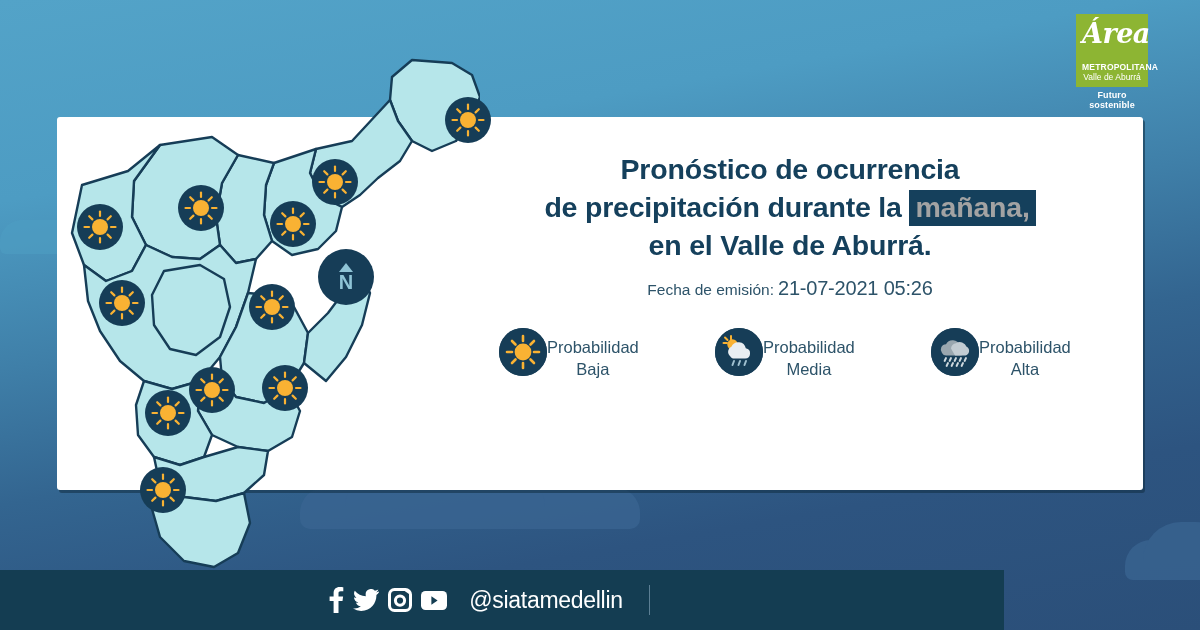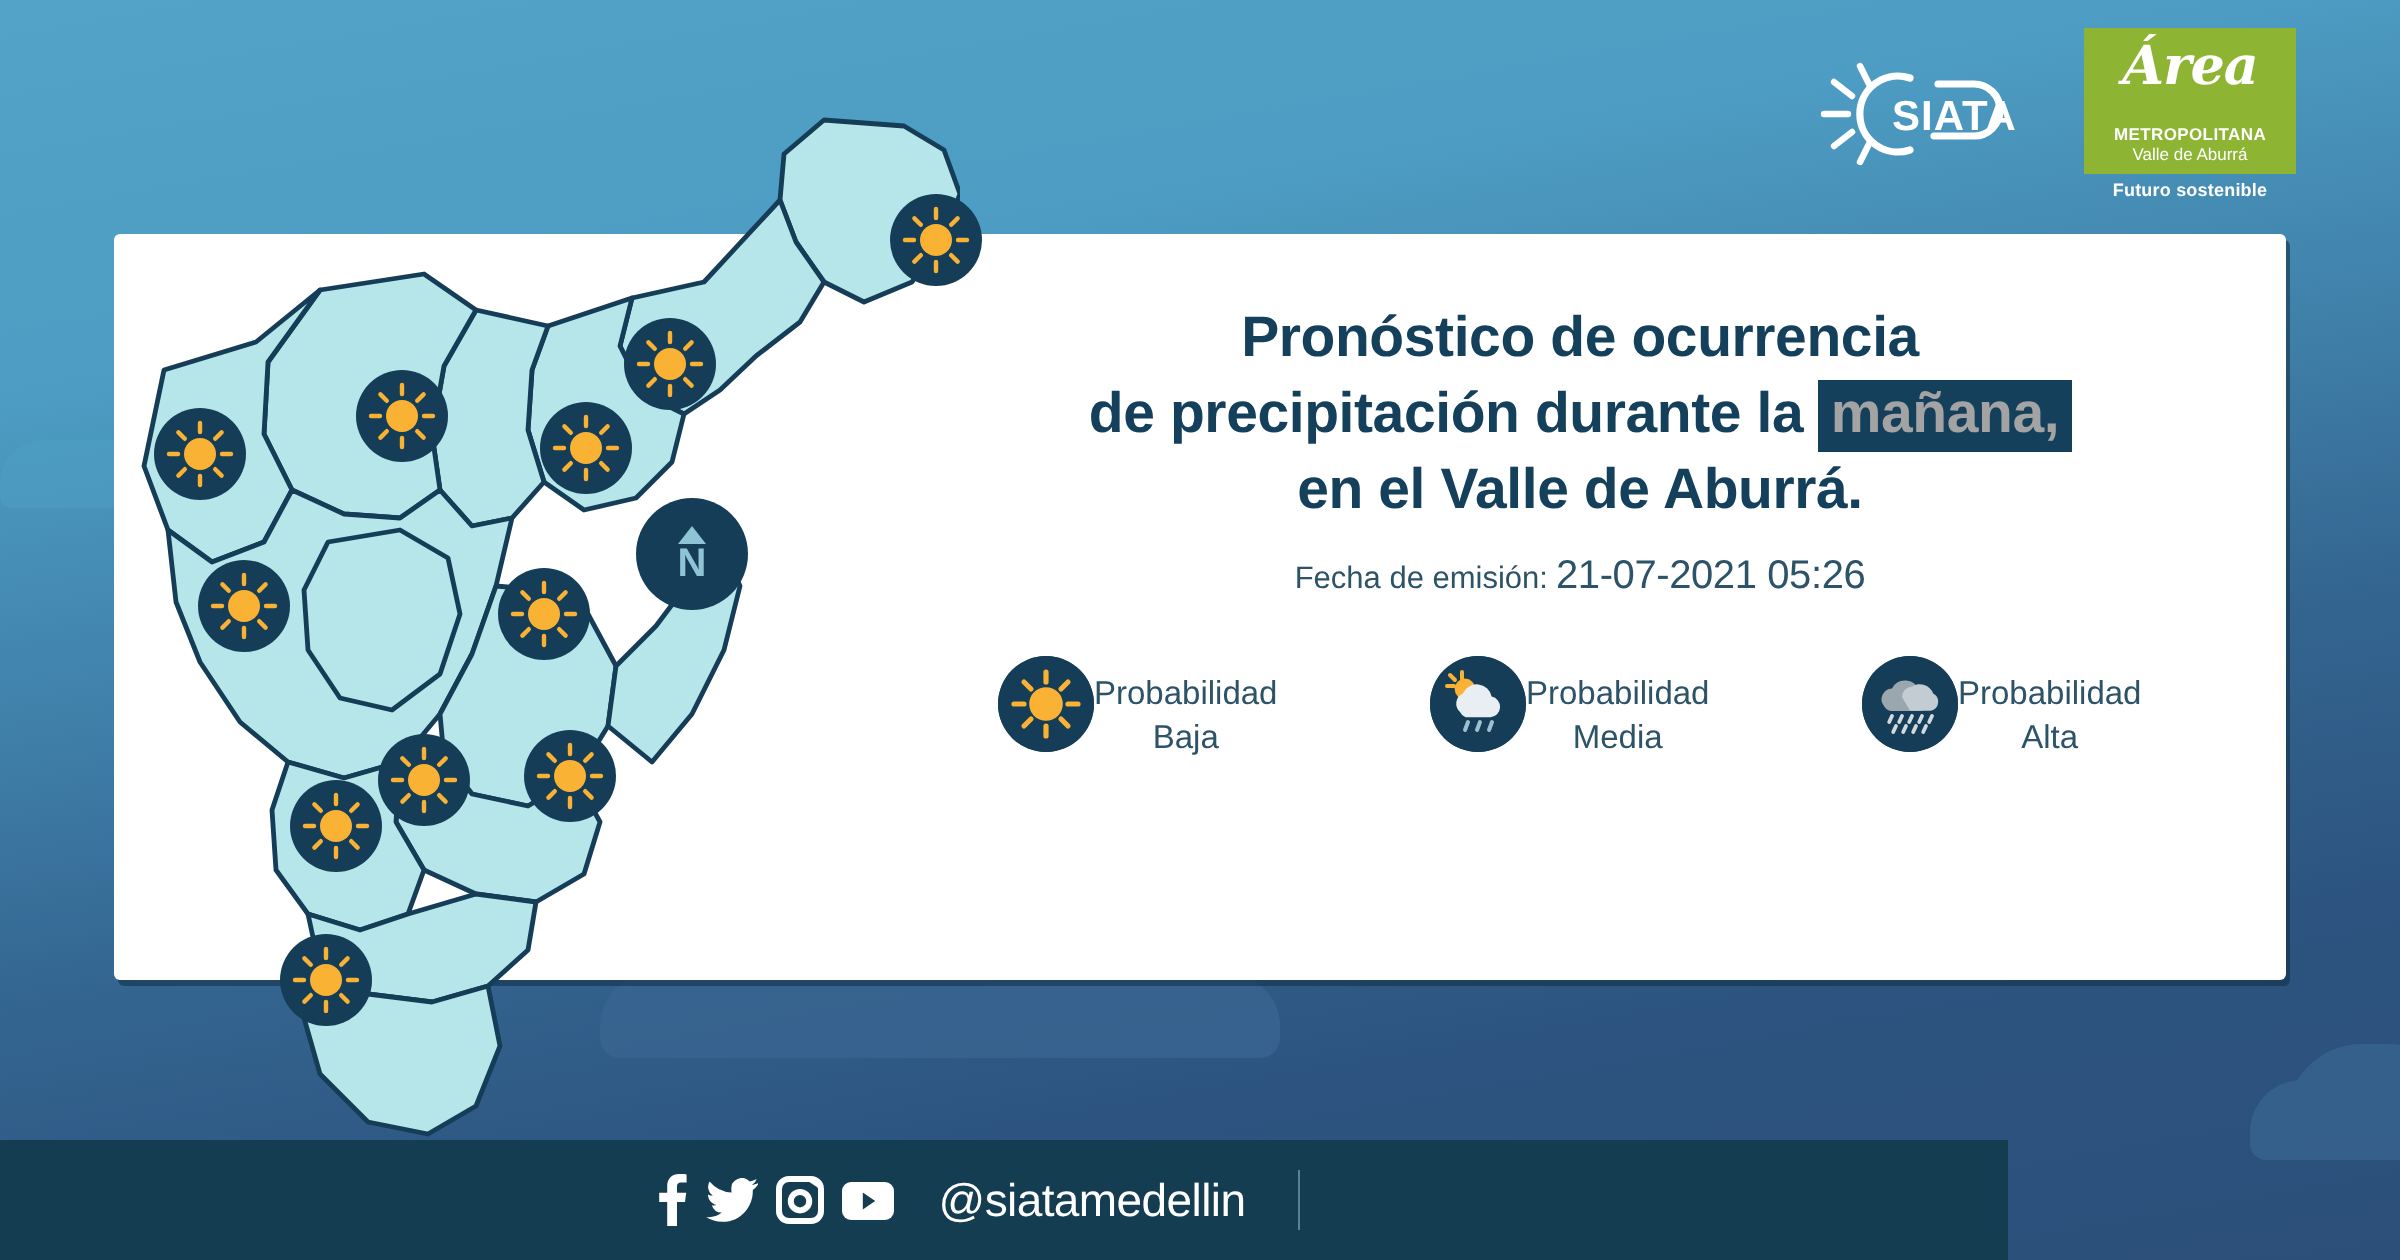--- a/index.html
+++ b/index.html
@@ -39,21 +39,21 @@
   }
   #bg-cloud-small {
     position:absolute; left:0px; top:220px; width:120px; height:34px;
     background:#4f9ec3; border-radius:22px 22px 6px 6px; opacity:.55;
   }
 
   
   #logo-bar { position:absolute; right:52px; top:14px; display:flex; align-items:flex-start; gap:14px; z-index:30;}
   #siata-logo { width:120px; height:62px; margin-top:12px; }
   #area-logo {
-    width:106px; text-align:center;
+    width:72px; text-align:center;
   }
   #area-green {
     background:#8DB533; padding:6px 6px 5px 6px; color:#fff;
   }
   #area-script { font-family:"DejaVu Serif", serif; font-style:italic; font-weight:bold;
      font-size:27px; line-height:28px; letter-spacing:-.5px; }
   #area-l1 { font-size:8.5px; font-weight:bold; letter-spacing:.2px; line-height:10px; margin-top:14px;}
   #area-l2 { font-size:8.5px; line-height:10px; }
   #area-tag { color:#fff; font-size:9px; font-weight:bold; margin-top:3px; letter-spacing:.1px;}
 
@@ -107,34 +107,20 @@
 </head>
 <body>
 
 <div id="bg-sky"></div>
 <div id="bg-cloud-small"></div>
 <div id="bg-cloud-left"></div>
 <div id="bg-cloud-right"></div>
 
 <div id="logo-bar">
 
-  <div id="siata-logo">
-    <svg viewBox="0 0 120 62" width="120" height="62">
-      <g stroke="#ffffff" stroke-width="3.2" fill="none" stroke-linecap="round">
-        <line x1="4" y1="31" x2="16" y2="31"></line>
-        <line x1="9" y1="15" x2="18" y2="22"></line>
-        <line x1="9" y1="47" x2="18" y2="40"></line>
-        <line x1="22" y1="7" x2="27" y2="17"></line>
-        <line x1="22" y1="55" x2="27" y2="45"></line>
-        <path d="M47 13 A19 19 0 1 0 47 49" stroke-width="3.6"></path>
-        <path d="M61 16 h18 a13 13 0 0 1 0 26 h-20" stroke-width="3.6"></path>
-      </g>
-      <text x="38" y="39" fill="#ffffff" font-family="Liberation Sans, sans-serif" font-size="21" font-weight="bold" letter-spacing="0.5">SIATA</text>
-    </svg>
-  </div>
 
   <div id="area-logo">
     <div id="area-green">
       <div id="area-script">Área</div>
       <div id="area-l1">METROPOLITANA</div>
       <div id="area-l2">Valle de Aburrá</div>
     </div>
     <div id="area-tag">Futuro sostenible</div>
   </div>
 </div>

